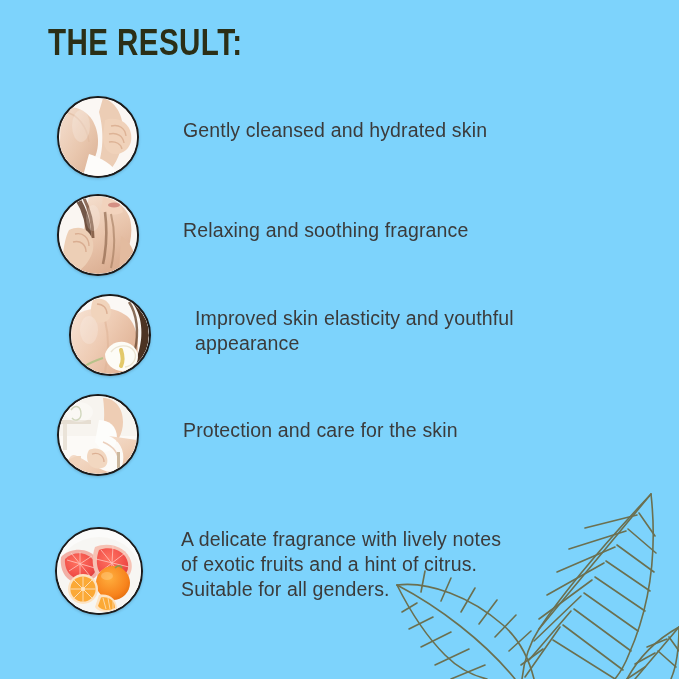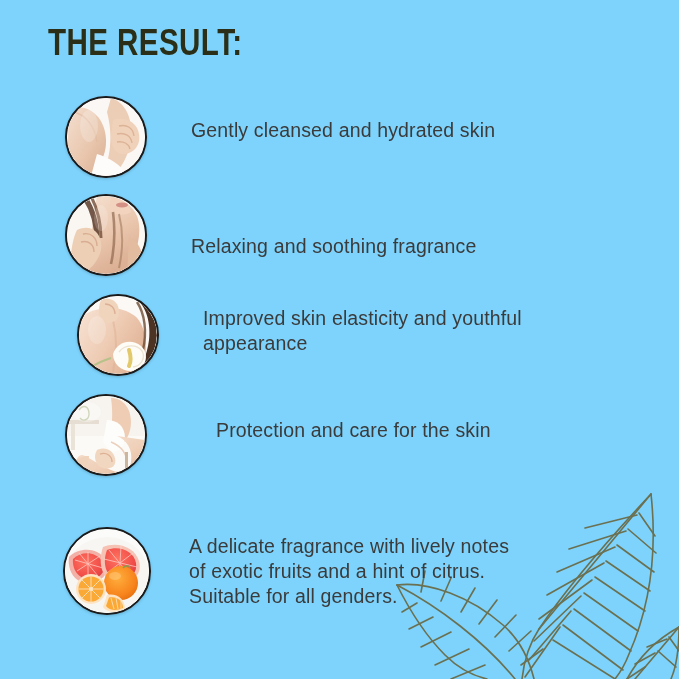--- a/index.html
+++ b/index.html
@@ -46,21 +46,21 @@
     font-weight: 700;
     color: #2b2f17;
     transform: scaleX(0.80);
     transform-origin: left top;
     white-space: nowrap;
   }
 
   
   .benefit-list {
     position: absolute;
-    left: 8px;
+    left: 0;
     top: 0;
     width: 625px;
     height: 679px;
   }
 
   .benefit-row {
     position: absolute;
     left: 0;
     width: 600px;
     display: flex;
@@ -84,32 +84,32 @@
     line-height: 25px;
     letter-spacing: 0.15px;
     white-space: pre-line;
     font-weight: 400;
   }
 
   
   .row-0 { top: 96px; }
   .row-1 { top: 194px; }
   .row-2 { top: 294px; padding-left: 12px; }
-  .row-3 { top: 394px; gap: 25px; }
-  .row-4 { top: 527px; align-items: center; }
+  .row-3 { top: 394px; }
+  .row-4 { top: 527px; }
 
   .row-0 .thumb, .row-1 .thumb, .row-2 .thumb, .row-3 .thumb {
     width: 78px; height: 78px; margin-left: 57px;
   }
   .row-4 .thumb {
     width: 84px; height: 84px; margin-left: 55px;
   }
 
   .row-0 .benefit-text { margin-left: 44px; margin-top: 22px; }
-  .row-1 .benefit-text { margin-left: 44px; margin-top: 40px; }
+  .row-1 .benefit-text { margin-left: 44px; margin-top: 24px; }
   .row-2 .benefit-text { margin-left: 44px; margin-top: 12px; }
   .row-3 .benefit-text { margin-left: 44px; margin-top: 24px; }
   .row-4 .benefit-text { margin-left: 38px; margin-top: 0px; }
 </style>
 </head>
 <body>
 
 <div id="page">
 
   <div class="page-title">THE RESULT:</div>

